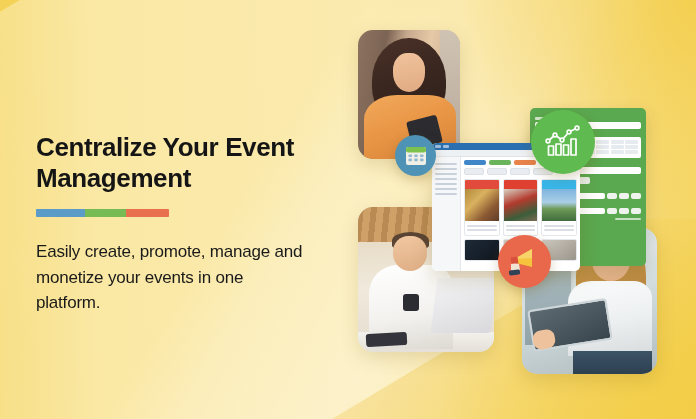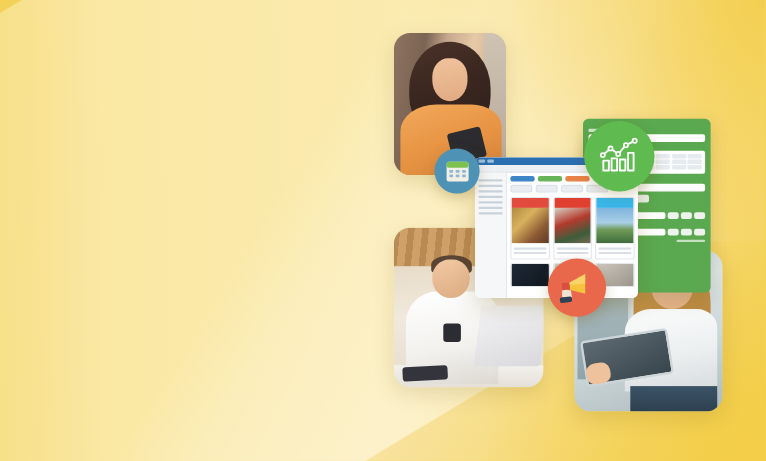--- a/index.html
+++ b/index.html
@@ -242,20 +242,31 @@
 </style>
 </head>
 <body>
 
 <div class="stage">
 
   <div class="wash"></div>
   <div class="corner-tr"></div>
   <div class="corner-br"></div>
 
+  <div class="copy">
+    <h1 class="headline">Centralize Your Event Management</h1>
+
+    <div class="rule">
+      <span class="s0" style="background:#5b9bc8"></span>
+      <span class="s1" style="background:#77bb55"></span>
+      <span class="s2" style="background:#e8704f"></span>
+    </div>
+
+    <p class="sub">Easily create, promote, manage and monetize your events in one platform.</p>
+  </div>
 
   <div class="collage">
 
     <div class="photo" id="photo-woman-phone">
       <div class="ph">
         <div class="wall"></div>
         <div class="hair"></div>
         <div class="face"></div>
         <div class="shirt"></div>
         <div class="phone"></div>

